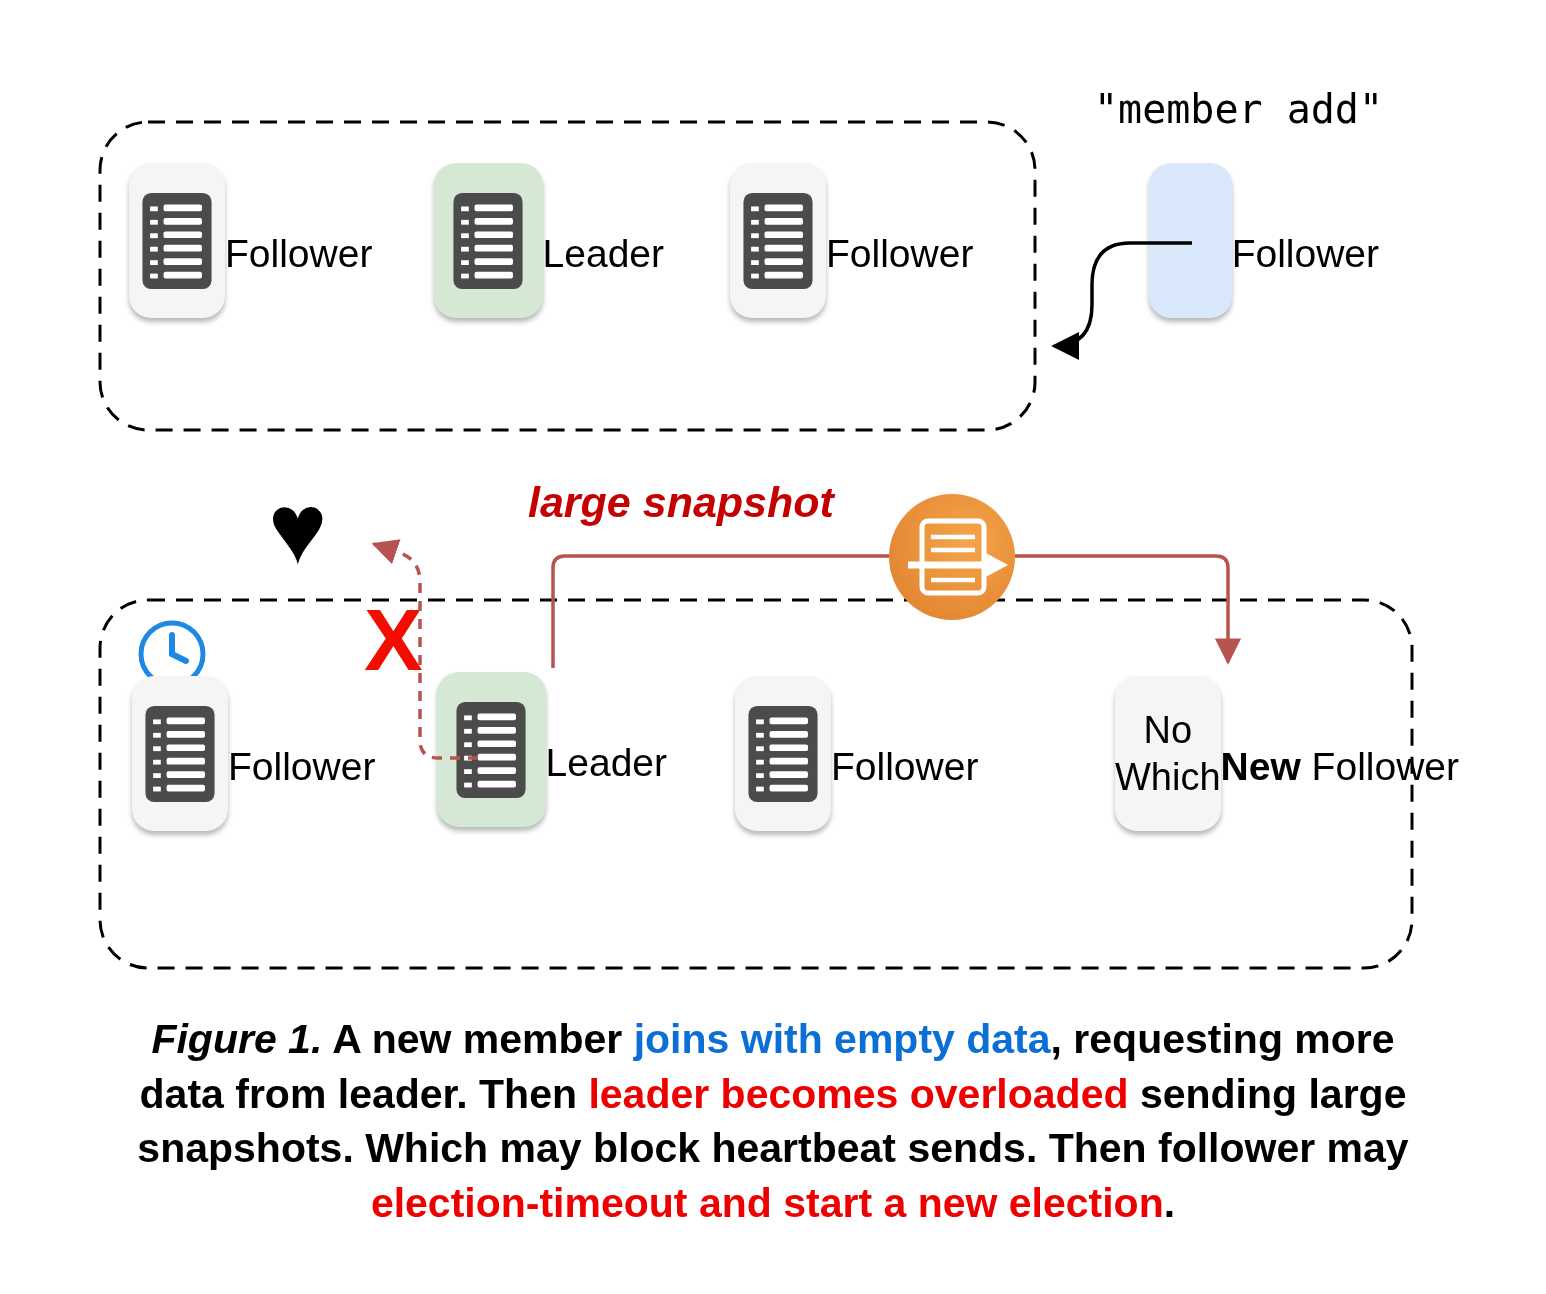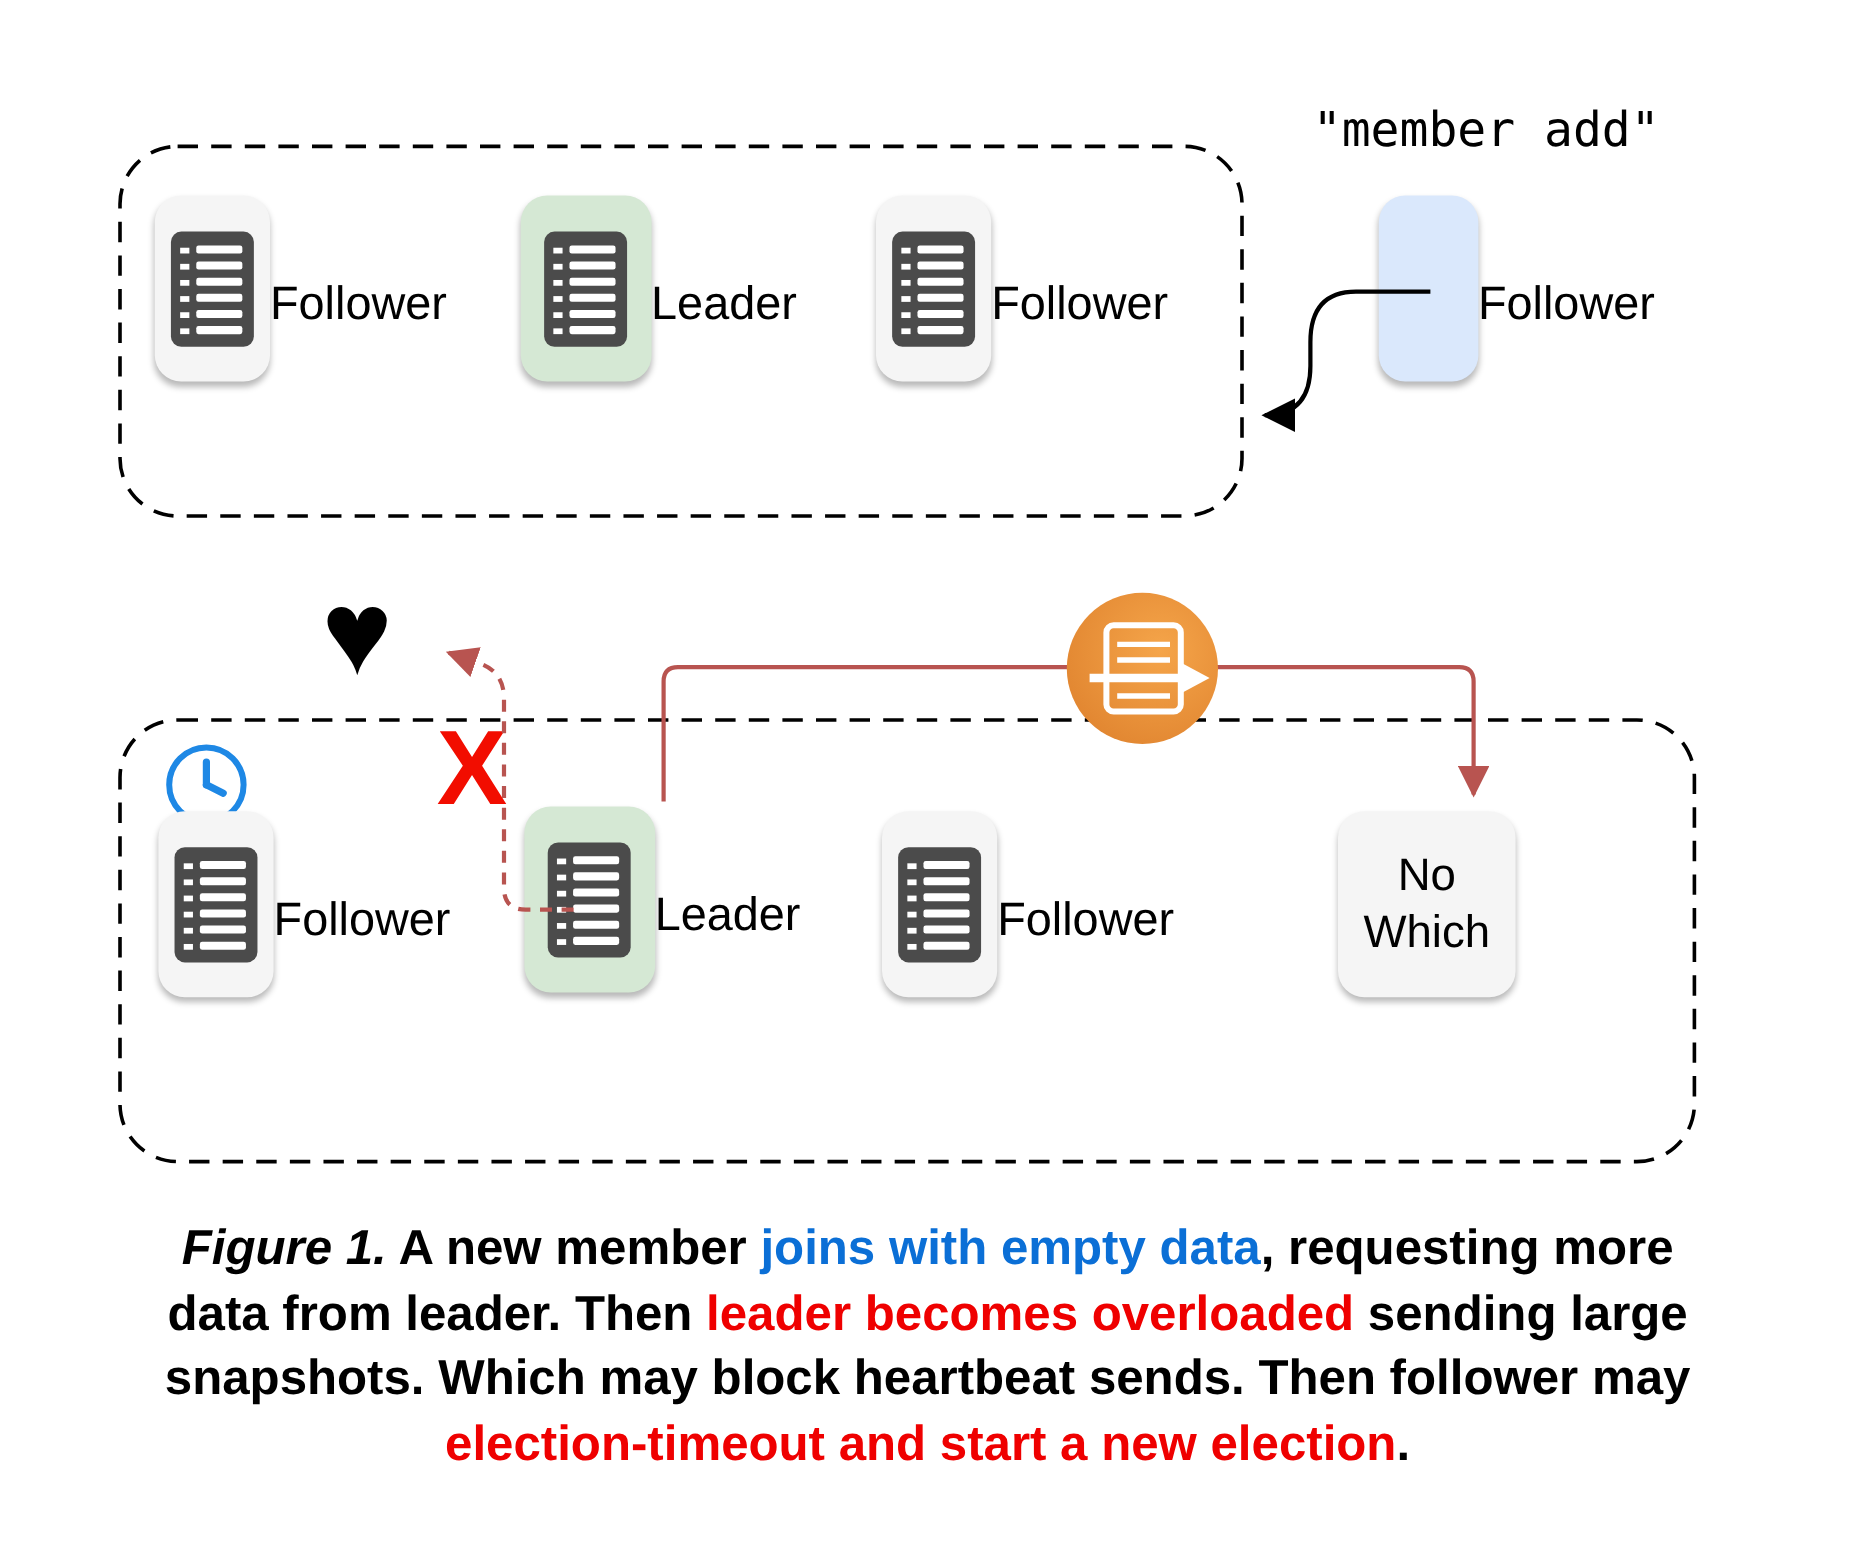--- a/index.html
+++ b/index.html
@@ -132,24 +132,26 @@
     <div class="node-label">Follower</div>
   </div>
 
   <div class="node" style="left:1115px; top:676px;">
     <div class="node-box">
       <div class="nodata-text">
         <div>No</div>
         <div>Which</div>
       </div>
     </div>
+    <div class="node-label"><b>New</b><span> Follower</span></div>
   </div>
 
   <div class="heart">♥</div>
   <div class="block-x">X</div>
+  <div class="large-snapshot">large snapshot</div>
 
   <svg class="overlay" width="1546" height="1294" viewBox="0 0 1546 1294">
     <defs>
       <marker id="arrowBlack" viewBox="0 0 10 10" refX="9" refY="5" markerWidth="8" markerHeight="8" orient="auto-start-reverse">
         <path d="M 0 0 L 10 5 L 0 10 z" fill="#000000"></path>
       </marker>
       <marker id="arrowRed" viewBox="0 0 10 10" refX="9" refY="5" markerWidth="7.5" markerHeight="7.5" orient="auto-start-reverse">
         <path d="M 0 0 L 10 5 L 0 10 z" fill="#b85450"></path>
       </marker>
       <radialGradient id="orangeGrad" cx="0.62" cy="0.38" r="0.85">

